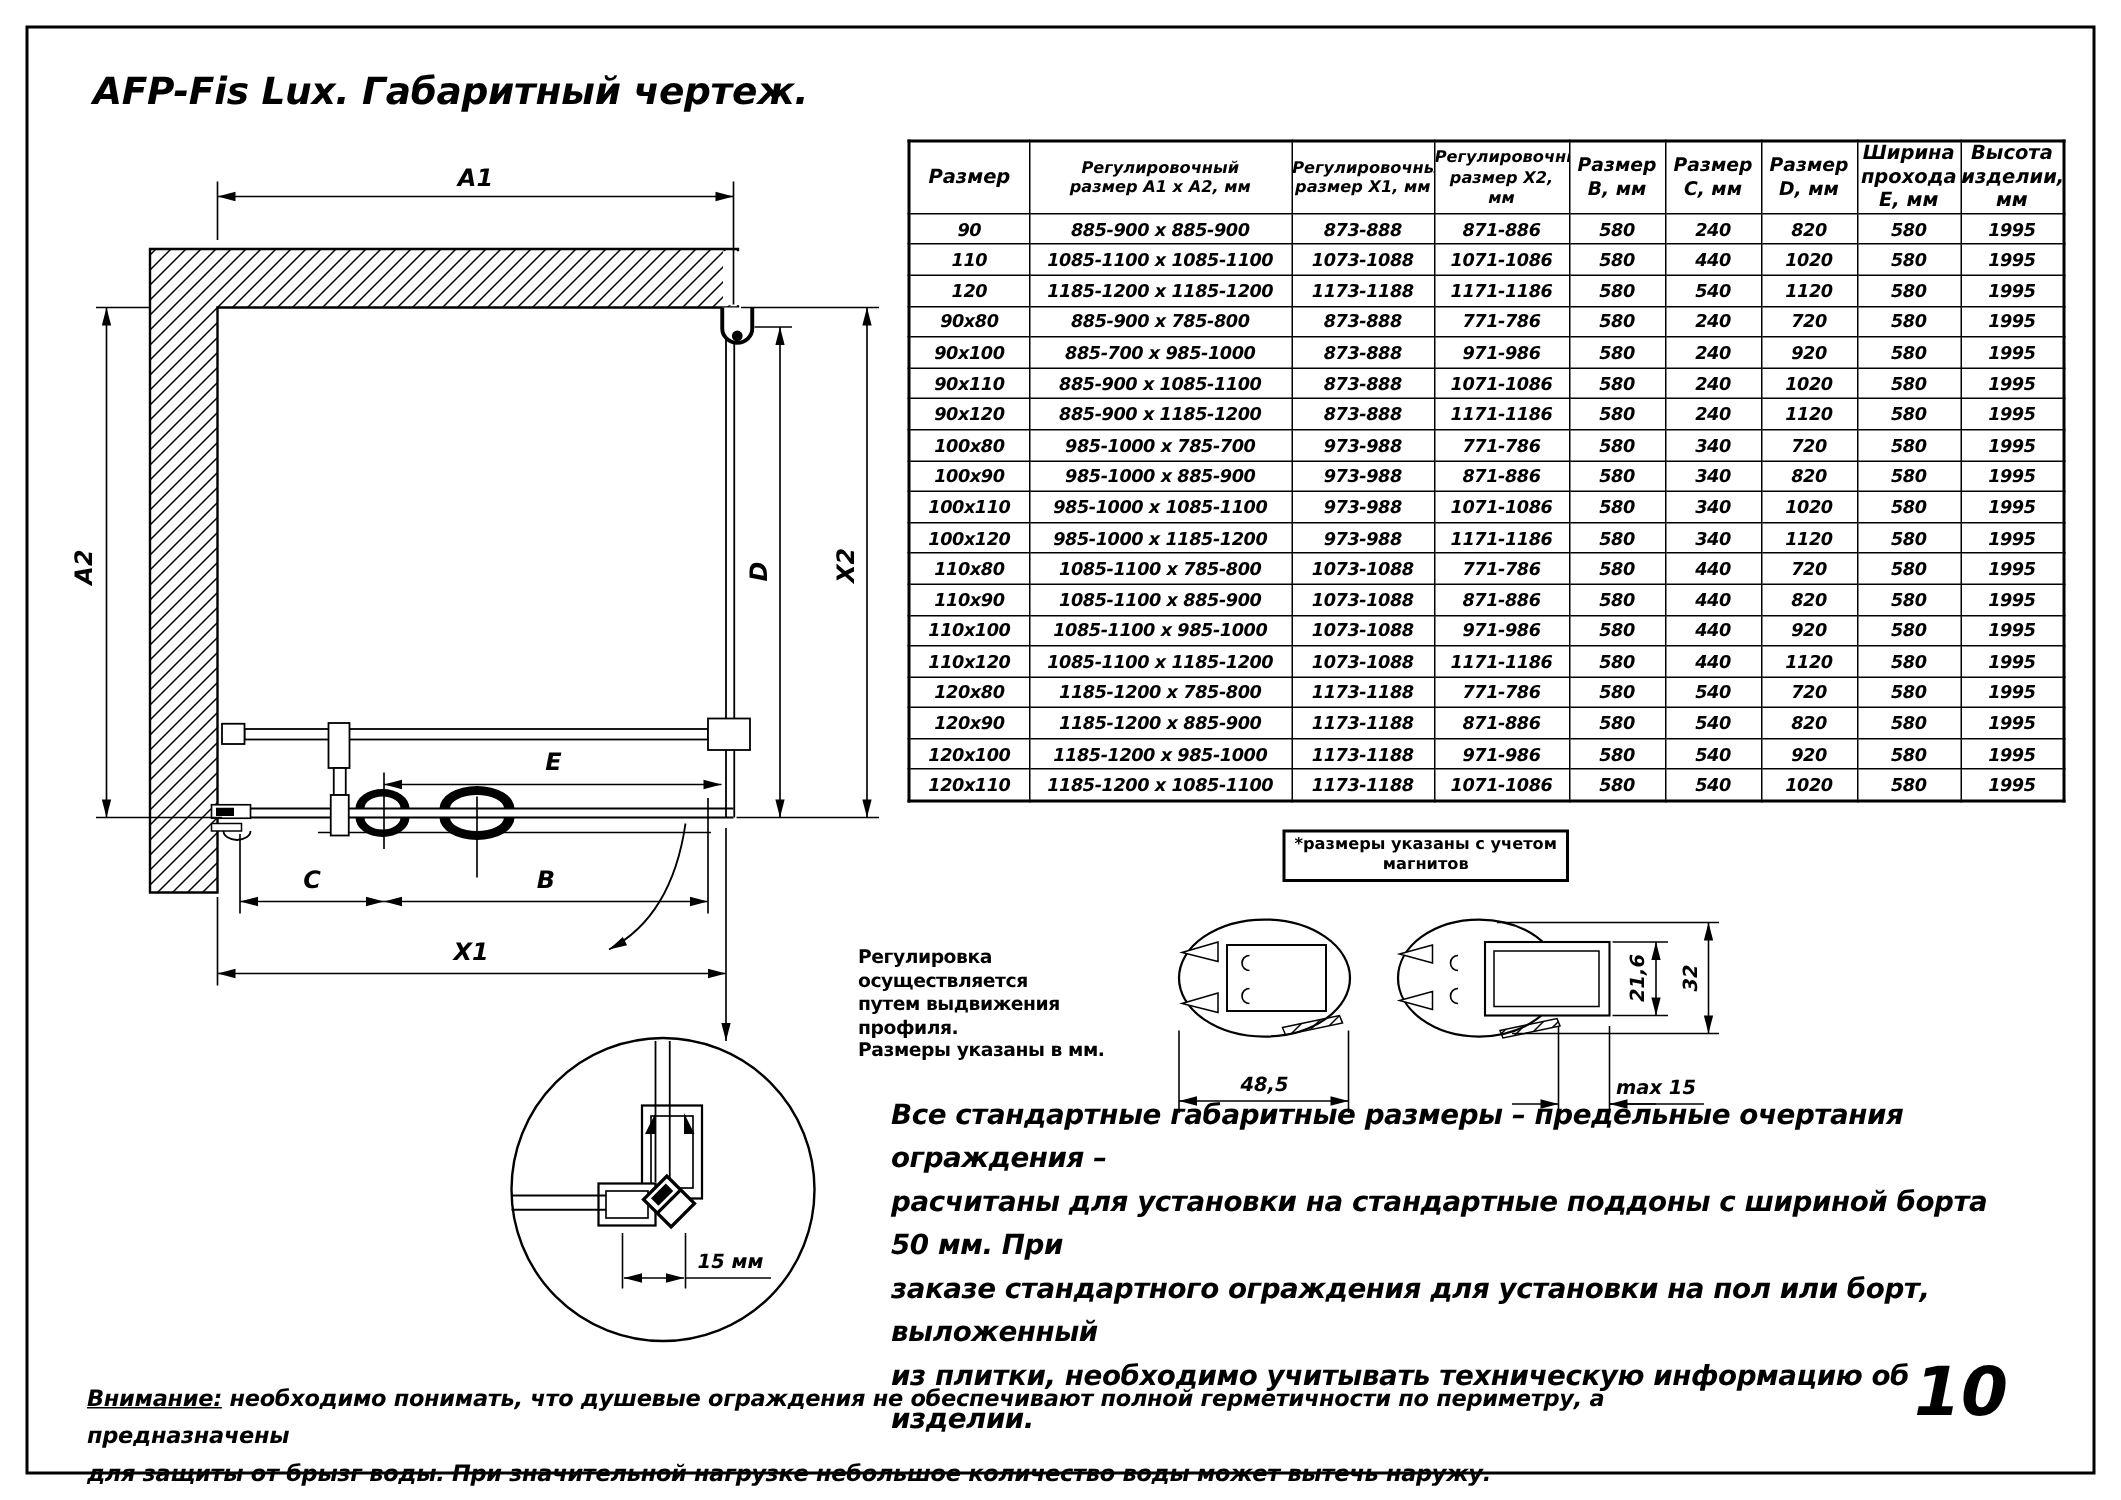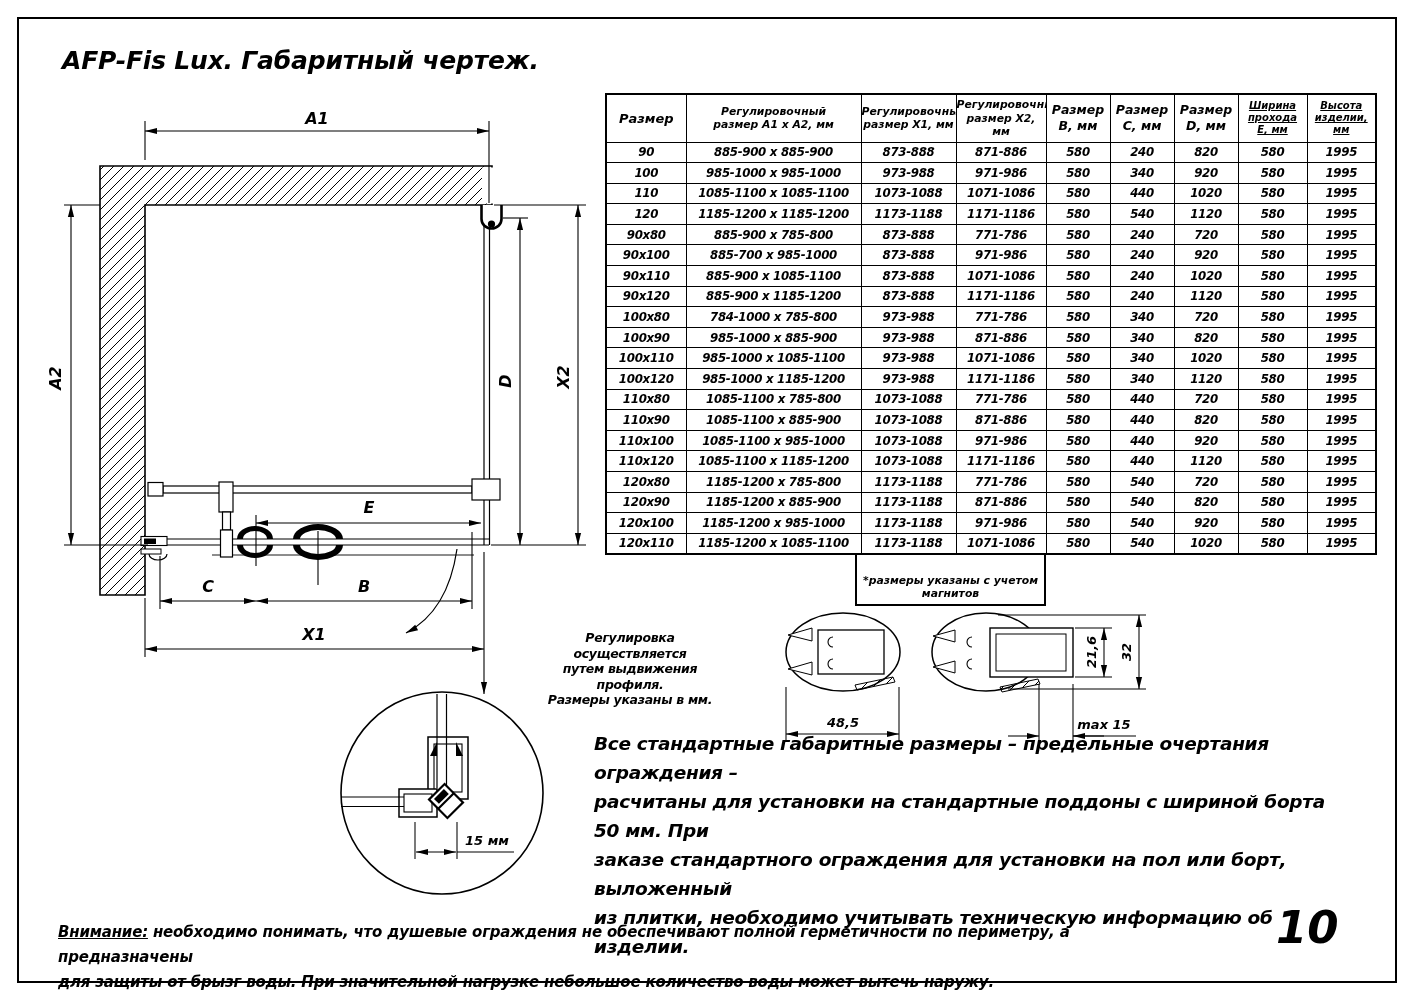--- a/index.html
+++ b/index.html
@@ -14,26 +14,26 @@
   table.dims{border-collapse:collapse;table-layout:fixed;width:770px;border:2.4px solid #000;
              font-style:italic;font-weight:700;}
   table.dims th,table.dims td{border:1.4px solid #000;text-align:center;vertical-align:middle;
              padding:0;white-space:pre-line;overflow:hidden;}
   table.dims thead tr{height:48px;}
   table.dims tbody tr{height:20.6px;}
   table.dims td{font-size:11.8px;letter-spacing:-0.3px;border-top-width:1.6px;border-bottom-width:1.6px;}
   th.h-art{font-size:13px;}
   th.h-reg{font-size:10.8px;line-height:1.25;}
   th.h-sz{font-size:12.5px;line-height:1.3;}
-  th.h-sm{font-size:10px;line-height:1.2;text-decoration:underline;}
+  th.h-sm{font-size:13px;line-height:1.2;}
   .footnote{left:855px;top:553px;width:187px;height:29px;border:2.2px solid #000;background:#fff;
-            font-size:10.8px;line-height:12.5px;font-style:italic;font-weight:700;text-align:center;
-            white-space:pre-line;padding-top:20px;}
-  .adjnote{left:535px;top:630px;width:190px;text-align:center;font-size:12.5px;line-height:15.5px;
-           font-style:italic;font-weight:700;letter-spacing:-0.3px;white-space:pre-line;}
+            font-size:10.8px;line-height:12.5px;font-weight:700;text-align:center;
+            white-space:pre-line;padding-top:2px;}
+  .adjnote{left:572px;top:630px;width:190px;text-align:left;font-size:12.5px;line-height:15.5px;
+           font-weight:700;letter-spacing:-0.3px;white-space:pre-line;}
   .para{left:594px;top:729px;width:745px;font-size:18.5px;line-height:29px;font-style:italic;
         font-weight:700;letter-spacing:-0.3px;white-space:pre-line;}
   .warn{left:58px;top:920px;width:1075px;font-size:15px;line-height:25px;font-style:italic;
         font-weight:700;letter-spacing:-0.2px;white-space:pre-line;}
   .warn .u{text-decoration:underline;text-align:center;}
   .pagenum{left:1276px;top:901px;font-size:45px;font-style:italic;font-weight:600;}
   
   svg text{font-family:"DejaVu Sans","Liberation Sans",sans-serif;font-style:italic;font-weight:700;
            font-size:16px;fill:#000;}
   svg text.sm{font-size:13px;}
@@ -255,31 +255,20 @@
             <td>885-900 x 885-900</td>
             <td>873-888</td>
             <td>871-886</td>
             <td>580</td>
             <td>240</td>
             <td>820</td>
             <td>580</td>
             <td>1995</td>
           </tr>
           <tr>
-            <td>100</td>
-            <td>985-1000 x 985-1000</td>
-            <td>973-988</td>
-            <td>971-986</td>
-            <td>580</td>
-            <td>340</td>
-            <td>920</td>
-            <td>580</td>
-            <td>1995</td>
-          </tr>
-          <tr>
             <td>110</td>
             <td>1085-1100 x 1085-1100</td>
             <td>1073-1088</td>
             <td>1071-1086</td>
             <td>580</td>
             <td>440</td>
             <td>1020</td>
             <td>580</td>
             <td>1995</td>
           </tr>
@@ -333,21 +322,21 @@
             <td>873-888</td>
             <td>1171-1186</td>
             <td>580</td>
             <td>240</td>
             <td>1120</td>
             <td>580</td>
             <td>1995</td>
           </tr>
           <tr>
             <td>100x80</td>
-            <td>784-1000 x 785-800</td>
+            <td>985-1000 x 785-700</td>
             <td>973-988</td>
             <td>771-786</td>
             <td>580</td>
             <td>340</td>
             <td>720</td>
             <td>580</td>
             <td>1995</td>
           </tr>
           <tr>
             <td>100x90</td>

